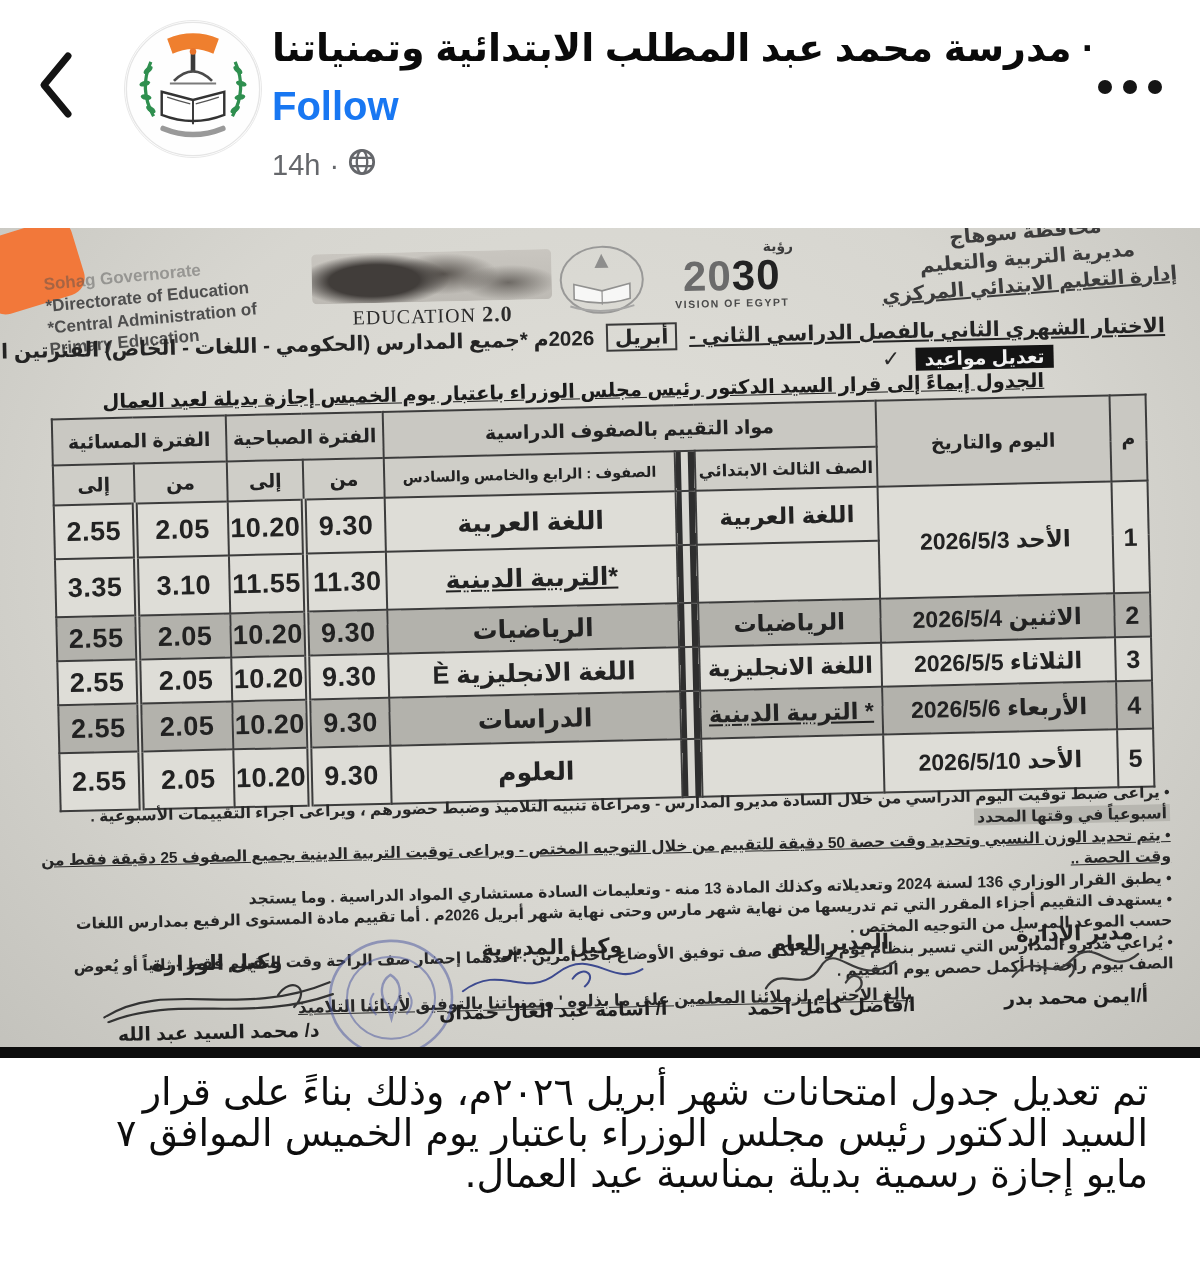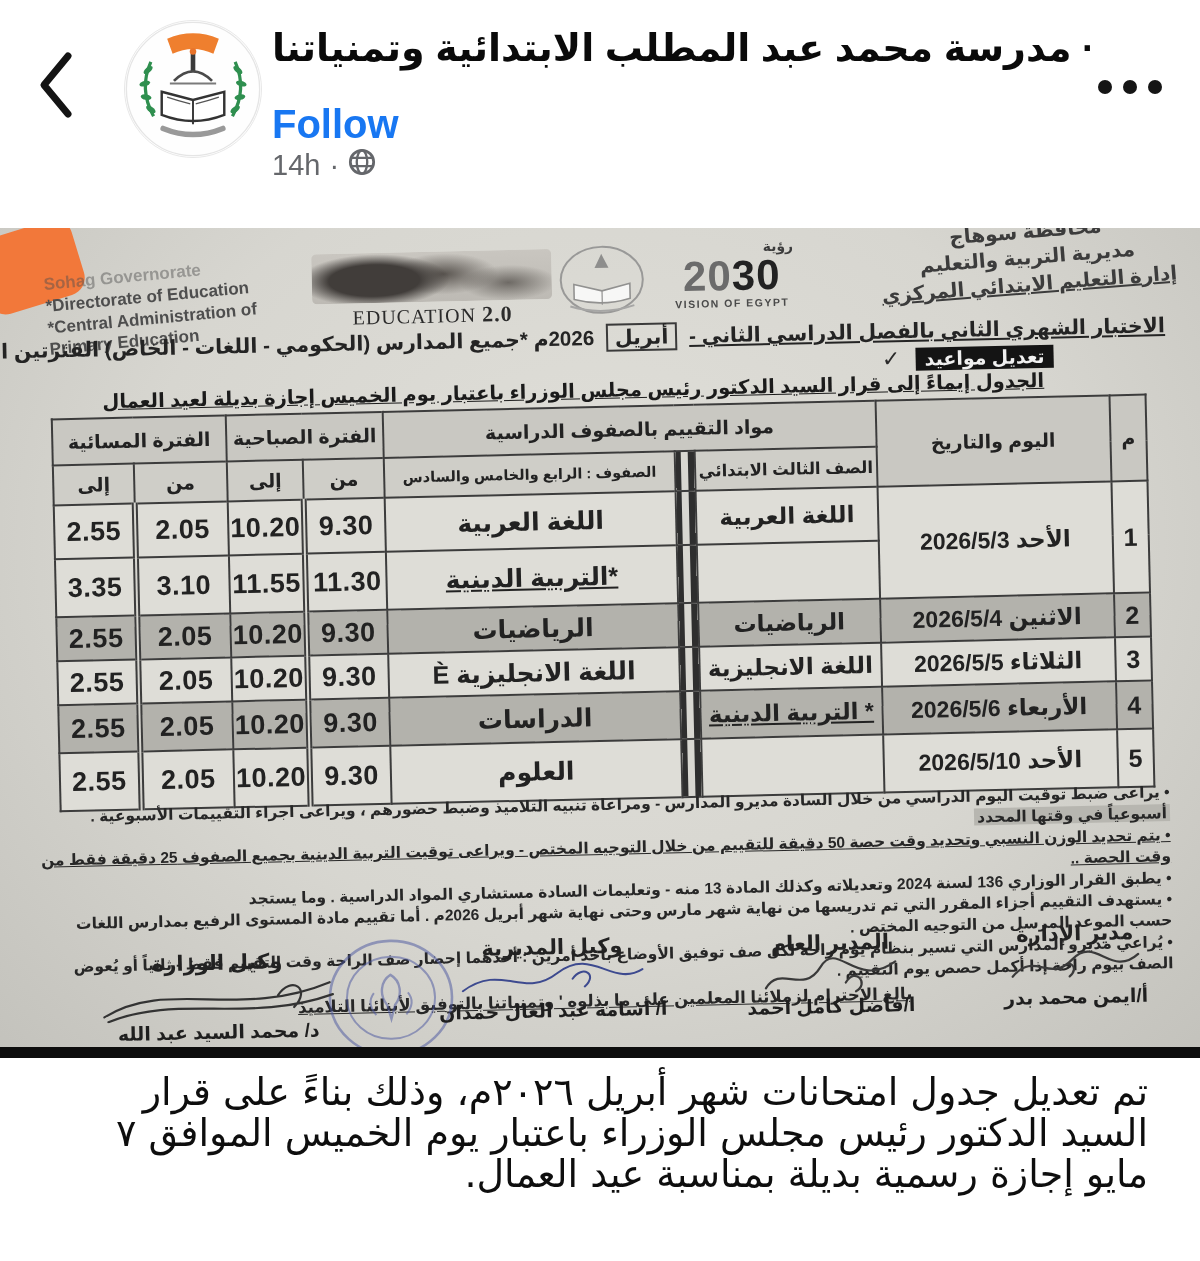--- a/index.html
+++ b/index.html
@@ -7,21 +7,21 @@
   .page { position:relative; width:1200px; height:1261px; background:#fff; overflow:hidden;
           font-family:"Liberation Sans","DejaVu Sans",sans-serif; }
 
   
   .back-btn { position:absolute; left:36px; top:50px; width:40px; height:70px; cursor:pointer; }
   .avatar { position:absolute; left:124px; top:20px; width:138px; height:138px; border-radius:50%;
             background:#fff; border:1px solid #e8e8e8; overflow:hidden; }
   .title-row { position:absolute; left:272px; top:26px; font-size:38px; font-weight:bold; color:#0a0a0a;
                white-space:nowrap; }
   .title-row .pg-name { direction:rtl; unicode-bidi:isolate; }
-  .follow { position:absolute; left:272px; top:84px; font-size:40px; font-weight:bold; color:#1877f2; cursor:pointer;margin-top:18px; }
+  .follow { position:absolute; left:272px; top:84px; font-size:40px; font-weight:bold; color:#1877f2; cursor:pointer; }
   .meta { position:absolute; left:272px; top:148px; font-size:29px; color:#65676b; display:flex; align-items:center; gap:9px; }
   .menu-dots { position:absolute; left:1098px; top:80px; display:flex; gap:11px; cursor:pointer; }
   .menu-dots i { width:14px; height:14px; border-radius:50%; background:#151515; }
 
   
   .photo { position:absolute; left:0; top:228px; width:1200px; height:830px; overflow:hidden;
            background:radial-gradient(ellipse at 50% 38%, #e0dfd9 0%, #d7d6d0 55%, #c3c2bc 100%); }
   .photo-bar { position:absolute; left:0; right:0; bottom:0; height:11px; background:#0d0d0d; }
   .orange-corner { position:absolute; left:-20px; top:0; width:100px; height:78px; background:#f2783a;
                    border-radius:18px; transform:rotate(-17deg); }

